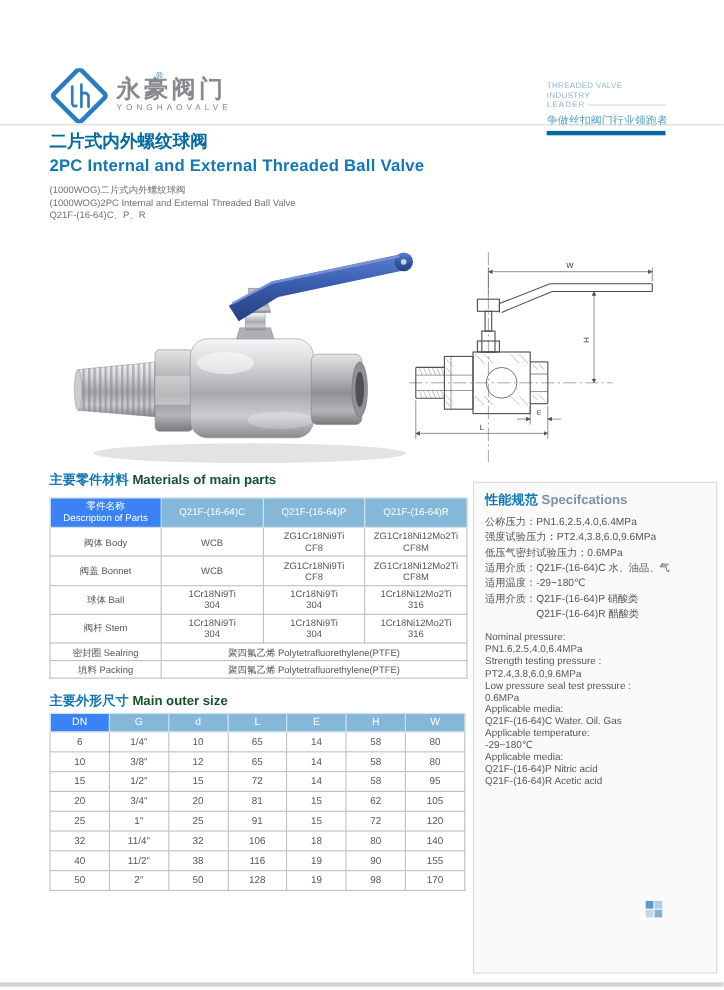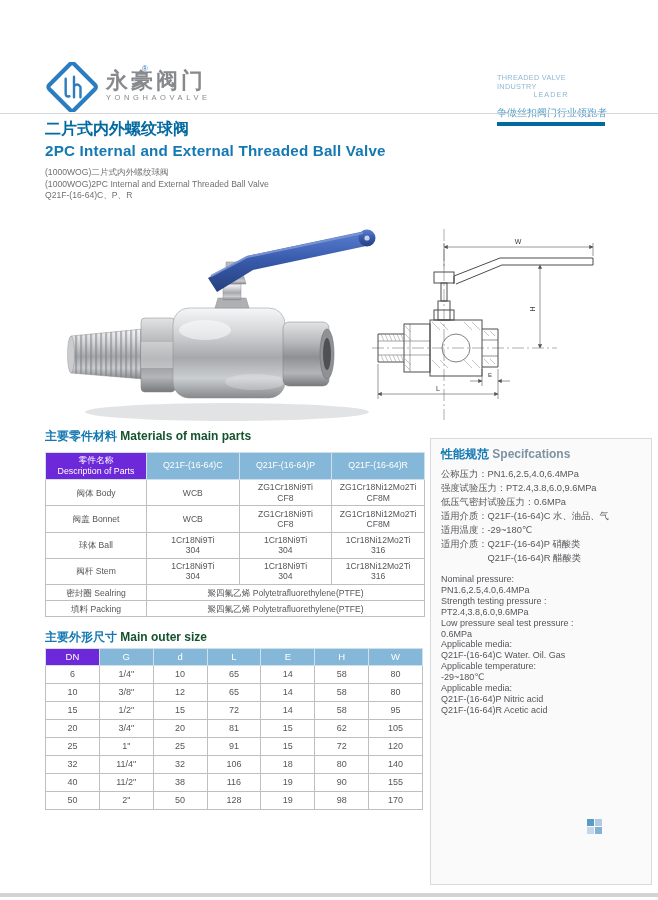--- a/index.html
+++ b/index.html
@@ -8,21 +8,21 @@
 
   
   .logo-wrap{position:absolute;left:46px;top:62px;display:flex;align-items:flex-start;}
   .logo-mark{position:relative;width:56px;height:50px;}
   .logo-reg{position:absolute;left:96px;top:2px;font-size:8px;color:#2a7dc0;}
   .brand-col{margin-left:4px;margin-top:8px;}
   .brand-cn{font-size:22px;font-weight:bold;color:#87898c;letter-spacing:3px;line-height:22px;}
   .brand-en{font-size:7.5px;color:#87898c;letter-spacing:3.6px;margin-top:1px;}
   .tagline{position:absolute;left:497px;top:74px;width:108px;}
   .tag-en1{font-size:7.3px;letter-spacing:.3px;color:#8fb8d2;line-height:8.5px;}
-  .tag-en2{display:flex;align-items:center;gap:3px;font-size:7.3px;letter-spacing:1px;color:#8fb8d2;line-height:8.5px;flex-direction:column;}
+  .tag-en2{display:flex;align-items:center;gap:3px;font-size:7.3px;letter-spacing:1px;color:#8fb8d2;line-height:8.5px;}
   .tag-rule{flex:1;height:1px;background:#c3d9e8;}
   .tag-cn{margin-top:3px;font-size:10px;color:#55a0c9;white-space:nowrap;
           padding-bottom:2px;border-bottom:4px solid #0369a1;}
   .header-rule{position:absolute;left:0;top:113px;width:658px;height:1px;background:#d6d7d8;}
 
   
   .title-block{position:absolute;left:45px;top:119px;}
   .title-cn{margin:0 0 2px;font-size:16px;font-weight:bold;color:#0369a1;}
   .title-en{margin:0 0 8px;font-size:15.2px;font-weight:bold;color:#1478b2;letter-spacing:.2px;}
   .title-sub{margin:0;font-size:8.6px;line-height:11.5px;color:#6f7073;}
@@ -36,21 +36,21 @@
   .sec-title .cn{color:#1478b2;}
   .sec-title .en{color:#14532d;}
   .sec-materials{left:45px;top:429px;}
   .sec-size{left:45px;top:630px;}
 
   
   .data-table{position:absolute;border-collapse:collapse;table-layout:fixed;
               font-size:8.6px;color:#55565a;text-align:center;background:#fff;}
   .data-table th{background:#85b7d8;color:#fff;font-weight:normal;border:1px solid #cfe0ec;
                  padding:2px 1px;white-space:pre-line;font-size:8.8px;line-height:1.25;}
-  .data-table th:first-child{background:#6d28d9;}
+  .data-table th:first-child{background:#3b82f6;}
   .data-table td{border:1px solid #bdbfc1;white-space:pre-line;line-height:1.18;padding:2.5px 1px;}
   .materials-table{left:45px;top:452px;width:380px;}
   .materials-table th:first-child{width:98px;}
   .size-table{left:45px;top:648px;width:378px;}
   .size-table th{font-size:9.5px;padding:2px 0;}
   .size-table td{font-size:9px;padding:1.5px 0;height:14px;}
 
   
   .spec-panel{position:absolute;left:430px;top:438px;width:222px;height:447px;box-sizing:border-box;
               background:#fafafa;border:1px solid #d9dadb;padding:8px 10px;}

